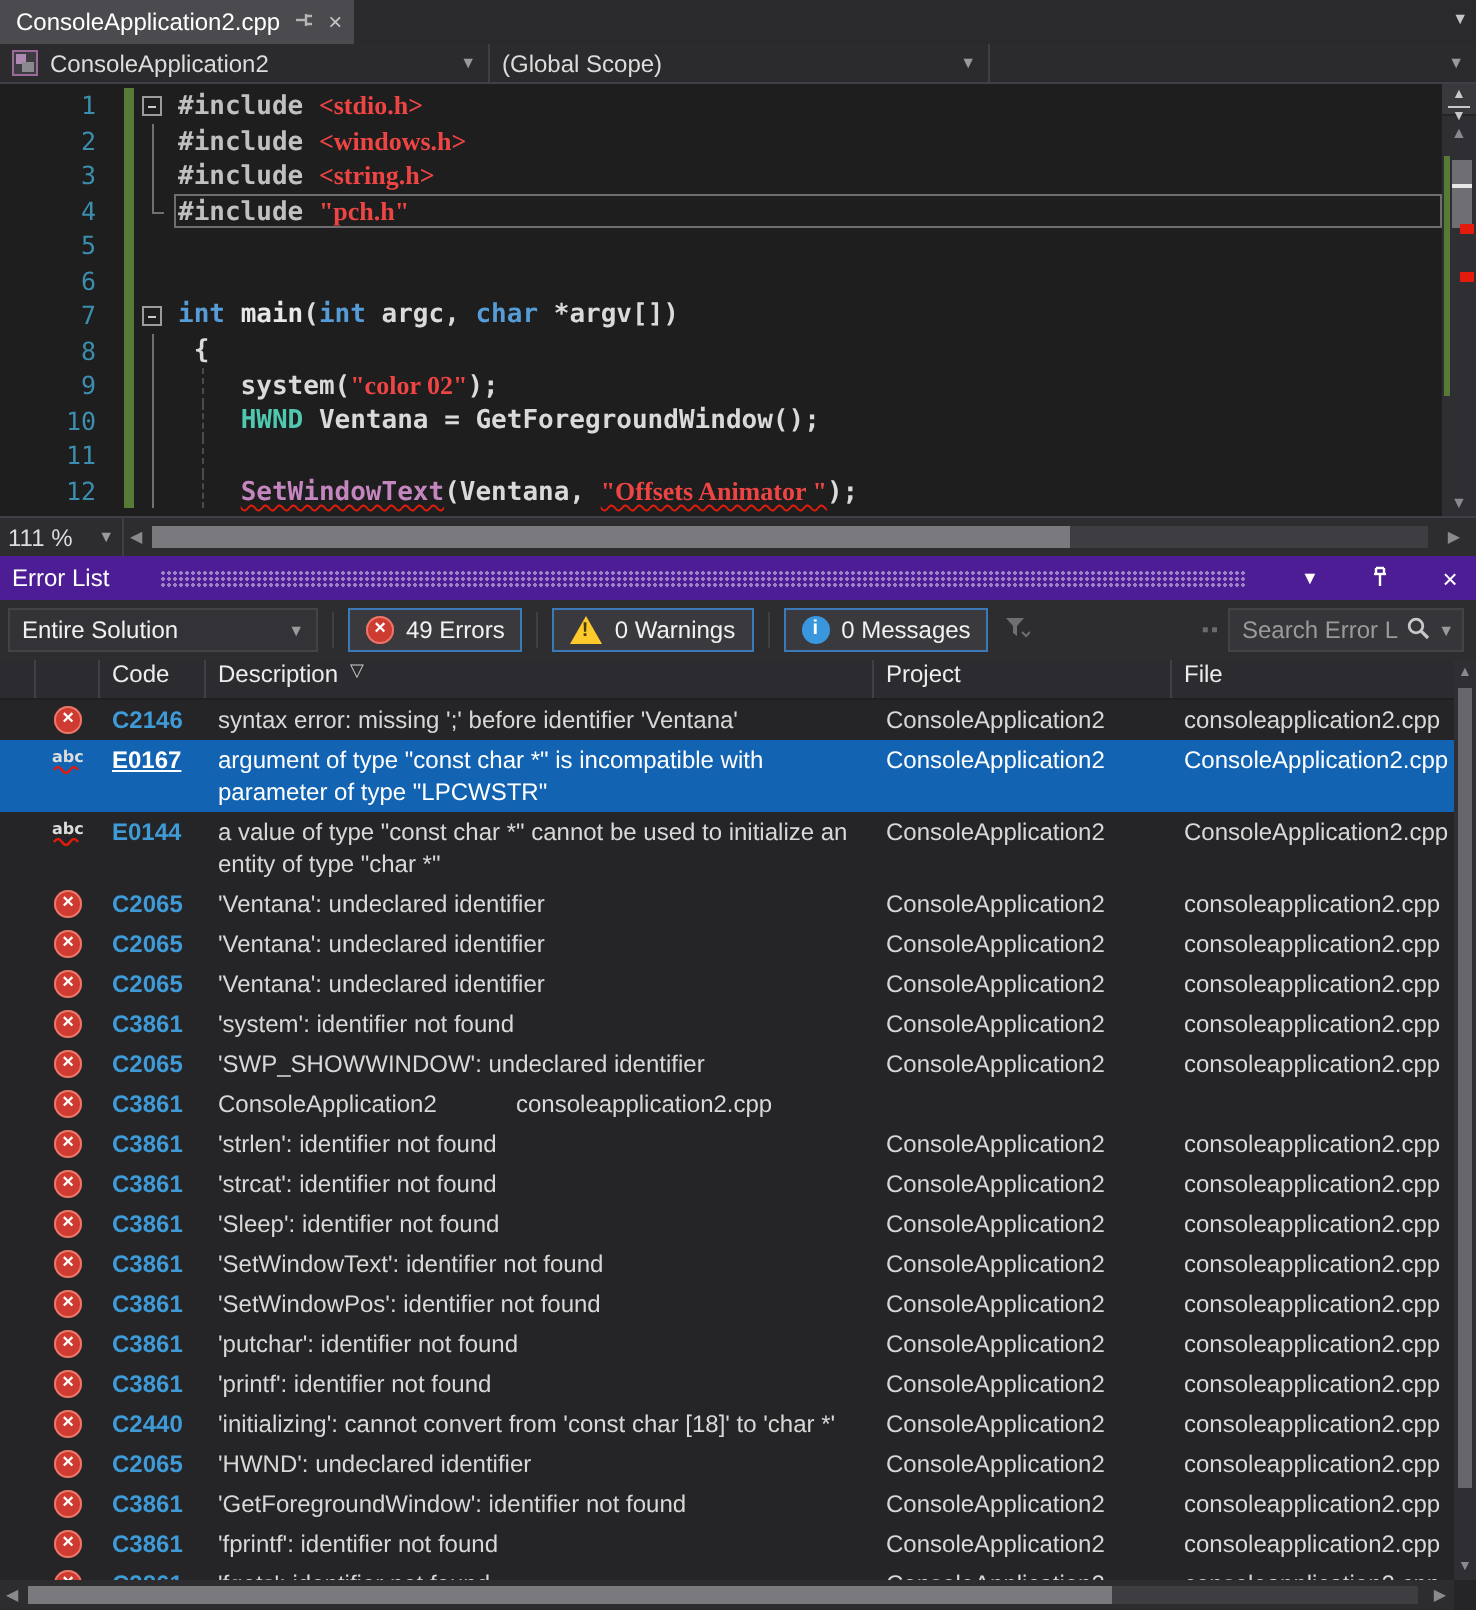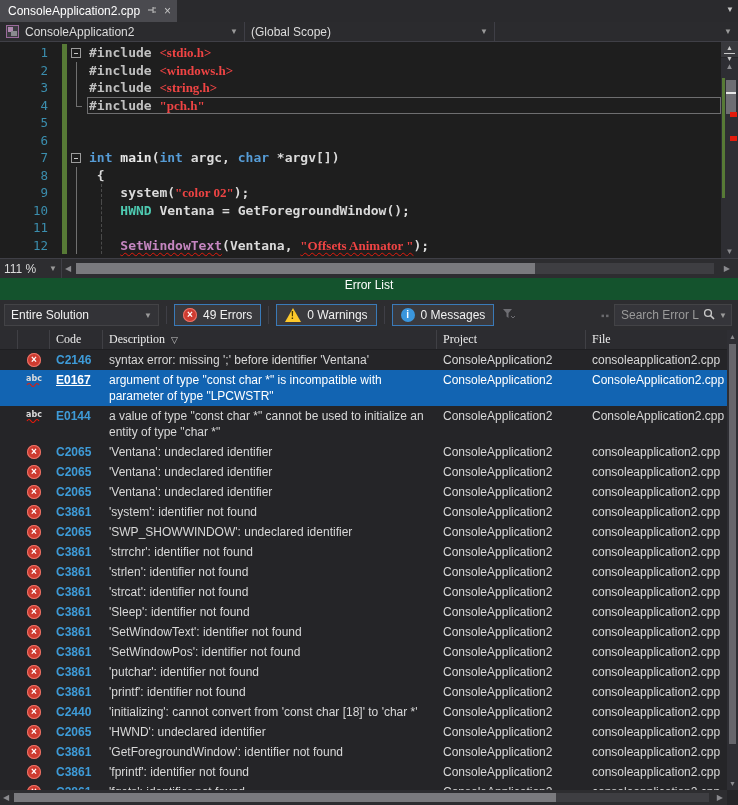--- a/index.html
+++ b/index.html
@@ -71,22 +71,22 @@
   .zoom-combo { width:62px; display:flex; align-items:center; color:#dcdcdc; font-size:12px;
     padding:0 4px; gap:8px; border-right:1px solid #3f3f46; height:100%; }
   .zoom-combo .chev{ color:#9a9a9a; font-size:8px; margin-left:auto;}
   .hscroll { flex:1; height:100%; position:relative; }
   .hs-arr { position:absolute; top:5px; color:#8a8a8e; font-size:8px; }
   .hs-track { position:absolute; left:14px; right:24px; top:4px; bottom:4px; background:#3e3e42; }
   .hs-thumb { position:absolute; left:0; top:0; bottom:0; background:#7a7a7e; }
 
   
   .el-title { position:absolute; left:0; top:278px; width:738px; height:22px;
-    background:#14532d; color:#ffffff; display:flex; align-items:center;
-    padding:0 6px; font-size:12px; gap:21px;flex-direction:column; }
+    background:#4c1d95; color:#ffffff; display:flex; align-items:center;
+    padding:0 6px; font-size:12px; gap:21px; }
   .el-title .dots { flex:1; height:9px; margin:0 4px;
     background-image:radial-gradient(rgba(255,255,255,.45) .8px, transparent .9px);
     background-size:3px 3px; }
   .el-title .wicon { color:#ffffff; font-size:9px; width:14px; text-align:center; }
   .el-title .closex { font-size:13px; line-height:1; }
 
   .el-toolbar { position:absolute; left:0; top:300px; width:738px; height:30px;
     background:#2d2d30; display:flex; align-items:center; padding:0 4px; gap:4px; }
   .el-combo { width:155px; height:22px; background:#333337; border:1px solid #434346;
     color:#f1f1f1; font-size:12px; display:flex; align-items:center; padding:0 6px; }
@@ -110,22 +110,22 @@
   .searchbox input { flex:1; min-width:0; background:transparent; border:none; outline:none;
     color:#9a9a9a; font-size:12px; font-family:"Liberation Sans",sans-serif; }
   .searchbox input::placeholder { color:#9a9a9a; }
   .search-glyph { color:#c8c8c8; font-size:11px; }
   .searchbox .chev { color:#9a9a9a; font-size:8px; }
 
   
   .el-header { position:absolute; left:0; top:330px; width:727px; height:20px;
     background:#2c2c30; display:flex; color:#ececec; font-size:12px; align-items:center;
     border-bottom:1px solid #1f1f22; }
-  .hcell { height:100%; display:flex; align-items:center; padding:0 6px;
-    border-right:1px solid #404045;font-family:Liberation Serif, serif; }
+  .hcell { height:100%; display:flex; align-items:flex-start; padding:0 6px;
+    border-right:1px solid #404045; }
   .hc-a{width:18px;} .hc-b{width:32px;} .hc-code{width:53px;} .hc-desc{width:334px; gap:6px;}
   .hc-proj{width:149px;} .hc-file{flex:1; border-right:none;}
   .sort-tri { color:#c8c8c8; font-size:9px; }
 
   .el-rows { position:absolute; left:0; top:350px; width:727px; height:440px;
     background:#252528; overflow:hidden; }
   .el-row { display:flex; min-height:20px; color:#d8d8d8; font-size:12px; align-items:stretch; }
   .el-row.selected { background:#1264b2; color:#ffffff; }
   .c { padding:2px 6px; line-height:16px; }
   .ca { width:18px; flex:0 0 auto; }
@@ -390,21 +390,20 @@
         <span class="c cdesc">'SWP_SHOWWINDOW': undeclared identifier</span>
         <span class="c cproj">ConsoleApplication2</span>
         <span class="c cfile">consoleapplication2.cpp</span>
       </div>
       <div class="el-row">
         <span class="c ca"></span>
         <span class="c cicon">
           <span class="row-err">×</span>
         </span>
         <span class="c ccode">C3861</span>
-        <span class="c cdesc">'strrchr': identifier not found</span>
         <span class="c cproj">ConsoleApplication2</span>
         <span class="c cfile">consoleapplication2.cpp</span>
       </div>
       <div class="el-row">
         <span class="c ca"></span>
         <span class="c cicon">
           <span class="row-err">×</span>
         </span>
         <span class="c ccode">C3861</span>
         <span class="c cdesc">'strlen': identifier not found</span>

